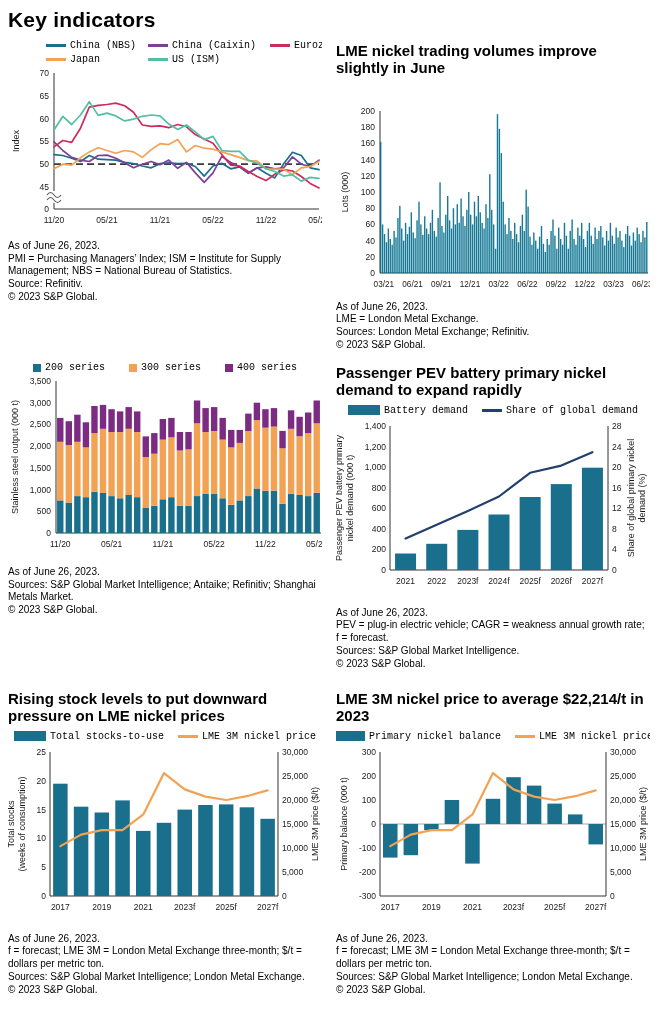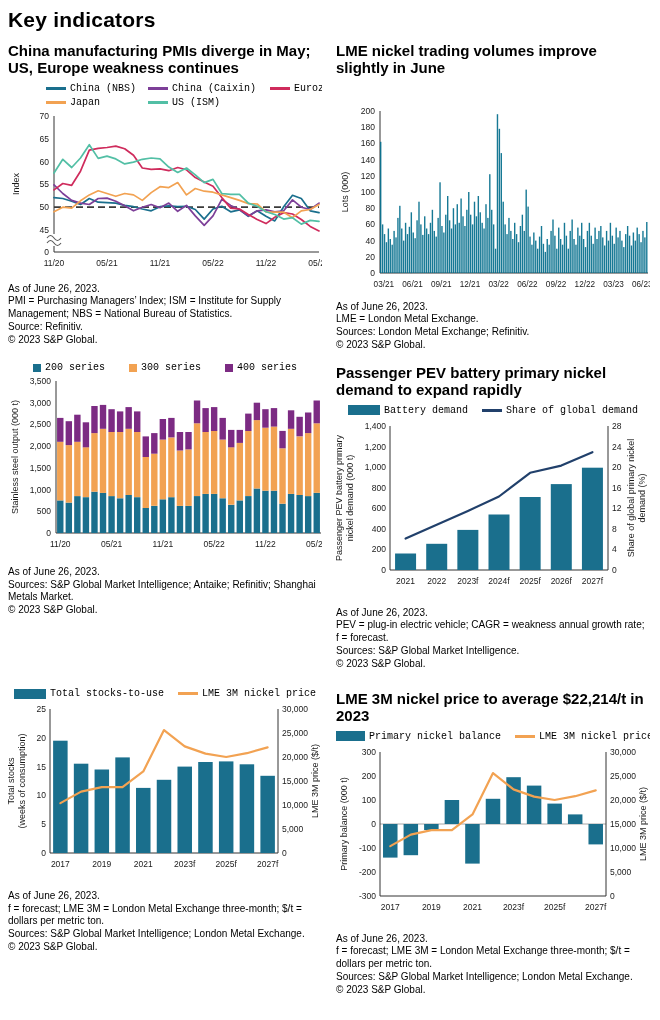--- a/index.html
+++ b/index.html
@@ -25,21 +25,20 @@
 </style>
 </head>
 <body>
 
 <div class="page">
   <h1>Key indicators</h1>
 
   <div class="grid">
 
     <section>
-      <h2>China manufacturing PMIs diverge in May; US, Europe weakness continues</h2>
       <div class="legend legend1">
         <span class="li">
             <i class="sw line" style="background: rgb(26, 111, 141);"></i>
             <span>China (NBS)</span>
           </span>
         <span class="li">
             <i class="sw line" style="background: rgb(125, 63, 152);"></i>
             <span>China (Caixin)</span>
           </span>
         <span class="li">
@@ -449,20 +448,21 @@
           </svg></div>
       <div class="fn">
         <div>As of June 26, 2023.</div>
         <div>PEV = plug-in electric vehicle; CAGR = weakness annual growth rate; f = forecast.</div>
         <div>Sources: S&amp;P Global Market Intelligence.</div>
         <div>© 2023 S&amp;P Global.</div>
       </div>
     </section>
 
     <section>
+      <h2>Rising stock levels to put downward pressure on LME nickel prices</h2>
       <div class="legend legrow2">
         <span class="li">
             <i class="sw bar" style="background: rgb(26, 111, 141);"></i>
             <span>Total stocks-to-use</span>
           </span>
         <span class="li">
             <i class="sw line" style="background: rgb(242, 162, 82);"></i>
             <span>LME 3M nickel price</span>
           </span>
       </div>

